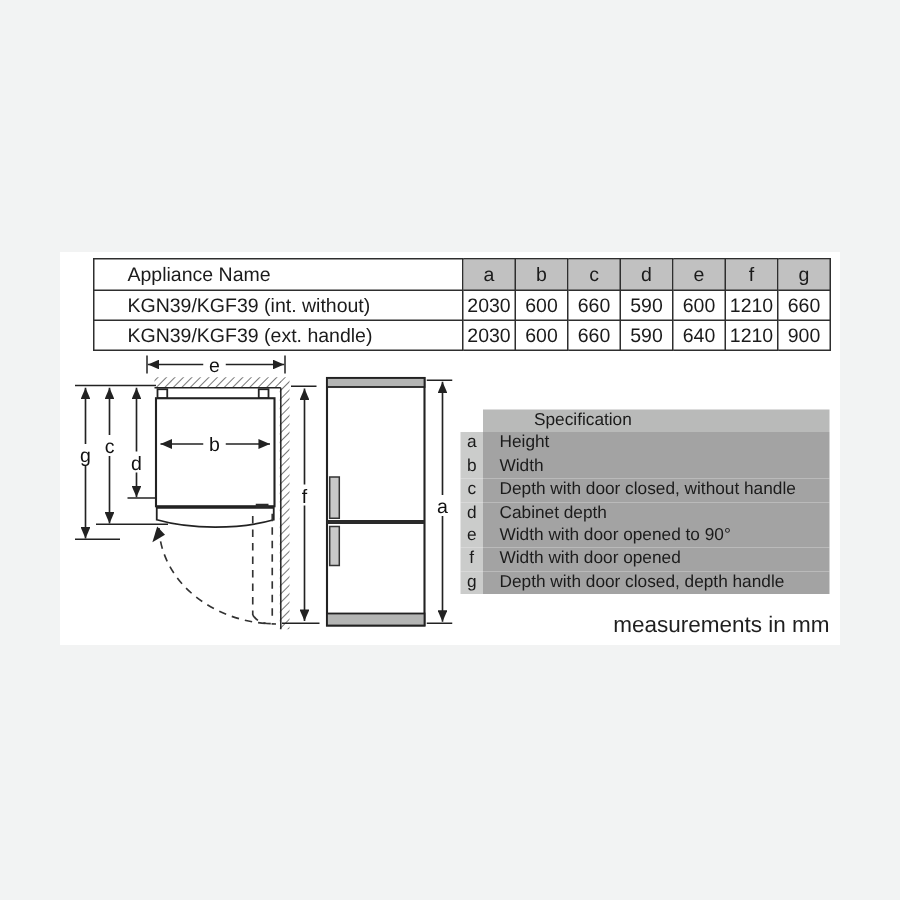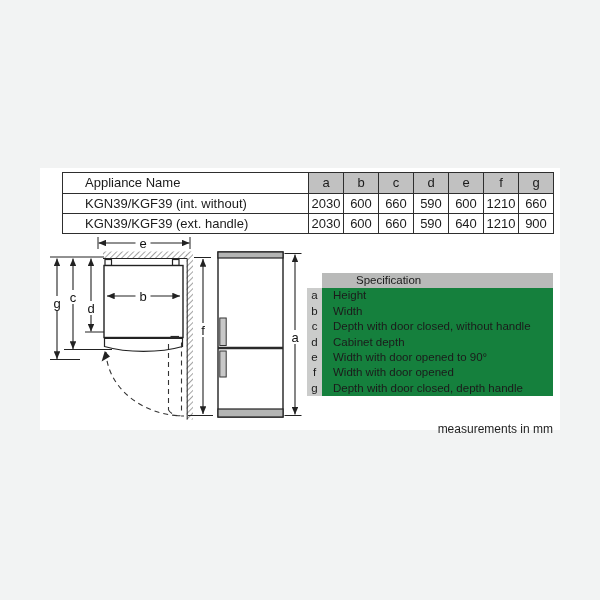--- a/index.html
+++ b/index.html
@@ -28,27 +28,27 @@
   table.apptable tr.hd th{height:20px;line-height:20px;}
   table.apptable th.letter{background:#c1c1c1;}
   table.apptable .namecell{text-align:left;padding-left:22px;border-radius:10px;}
   
   .spec{
     position:absolute;left:307px;top:273px;width:246px;
     font-size:11.5px;color:#1b1b1b;
   }
   .spec-row{display:flex;height:15.4px;line-height:15.6px;}
   .spec-key{width:15px;background:#cbcccb;text-align:center;flex:0 0 15px;}
-  .spec-label{flex:1;background:#15803d;padding-left:11px;white-space:nowrap;overflow:hidden;}
+  .spec-label{flex:1;background:#a3a3a3;padding-left:11px;white-space:nowrap;overflow:hidden;}
   .spec-row.head .spec-key{background:transparent;}
   .spec-row.head .spec-label{background:#b9bab9;padding-left:34px;}
   
   .footer{
     position:absolute;left:253px;top:408px;width:300px;
-    text-align:right;font-size:12px;color:#1f1f1f;margin-top:14px;
+    text-align:right;font-size:15px;color:#1f1f1f;
   }
   
   svg.diagram{position:absolute;left:40px;top:233px;width:266px;height:197px;}
   svg .ln{stroke:#222;stroke-width:1.1;fill:none;}
   svg .ext{stroke:#222;stroke-width:1;fill:none;}
   svg .outline{stroke:#222;stroke-width:1.4;fill:#ffffff;}
   svg .outline2{stroke:#222;stroke-width:1.2;fill:#ffffff;}
   svg .grayfill{fill:#b4b5b4;stroke:#222;stroke-width:1.2;}
   svg .dash{stroke:#333;stroke-width:1.1;fill:none;stroke-dasharray:5 4;}
   svg .lbl{font-family:"Liberation Sans",sans-serif;font-size:13px;fill:#111;text-anchor:middle;}

